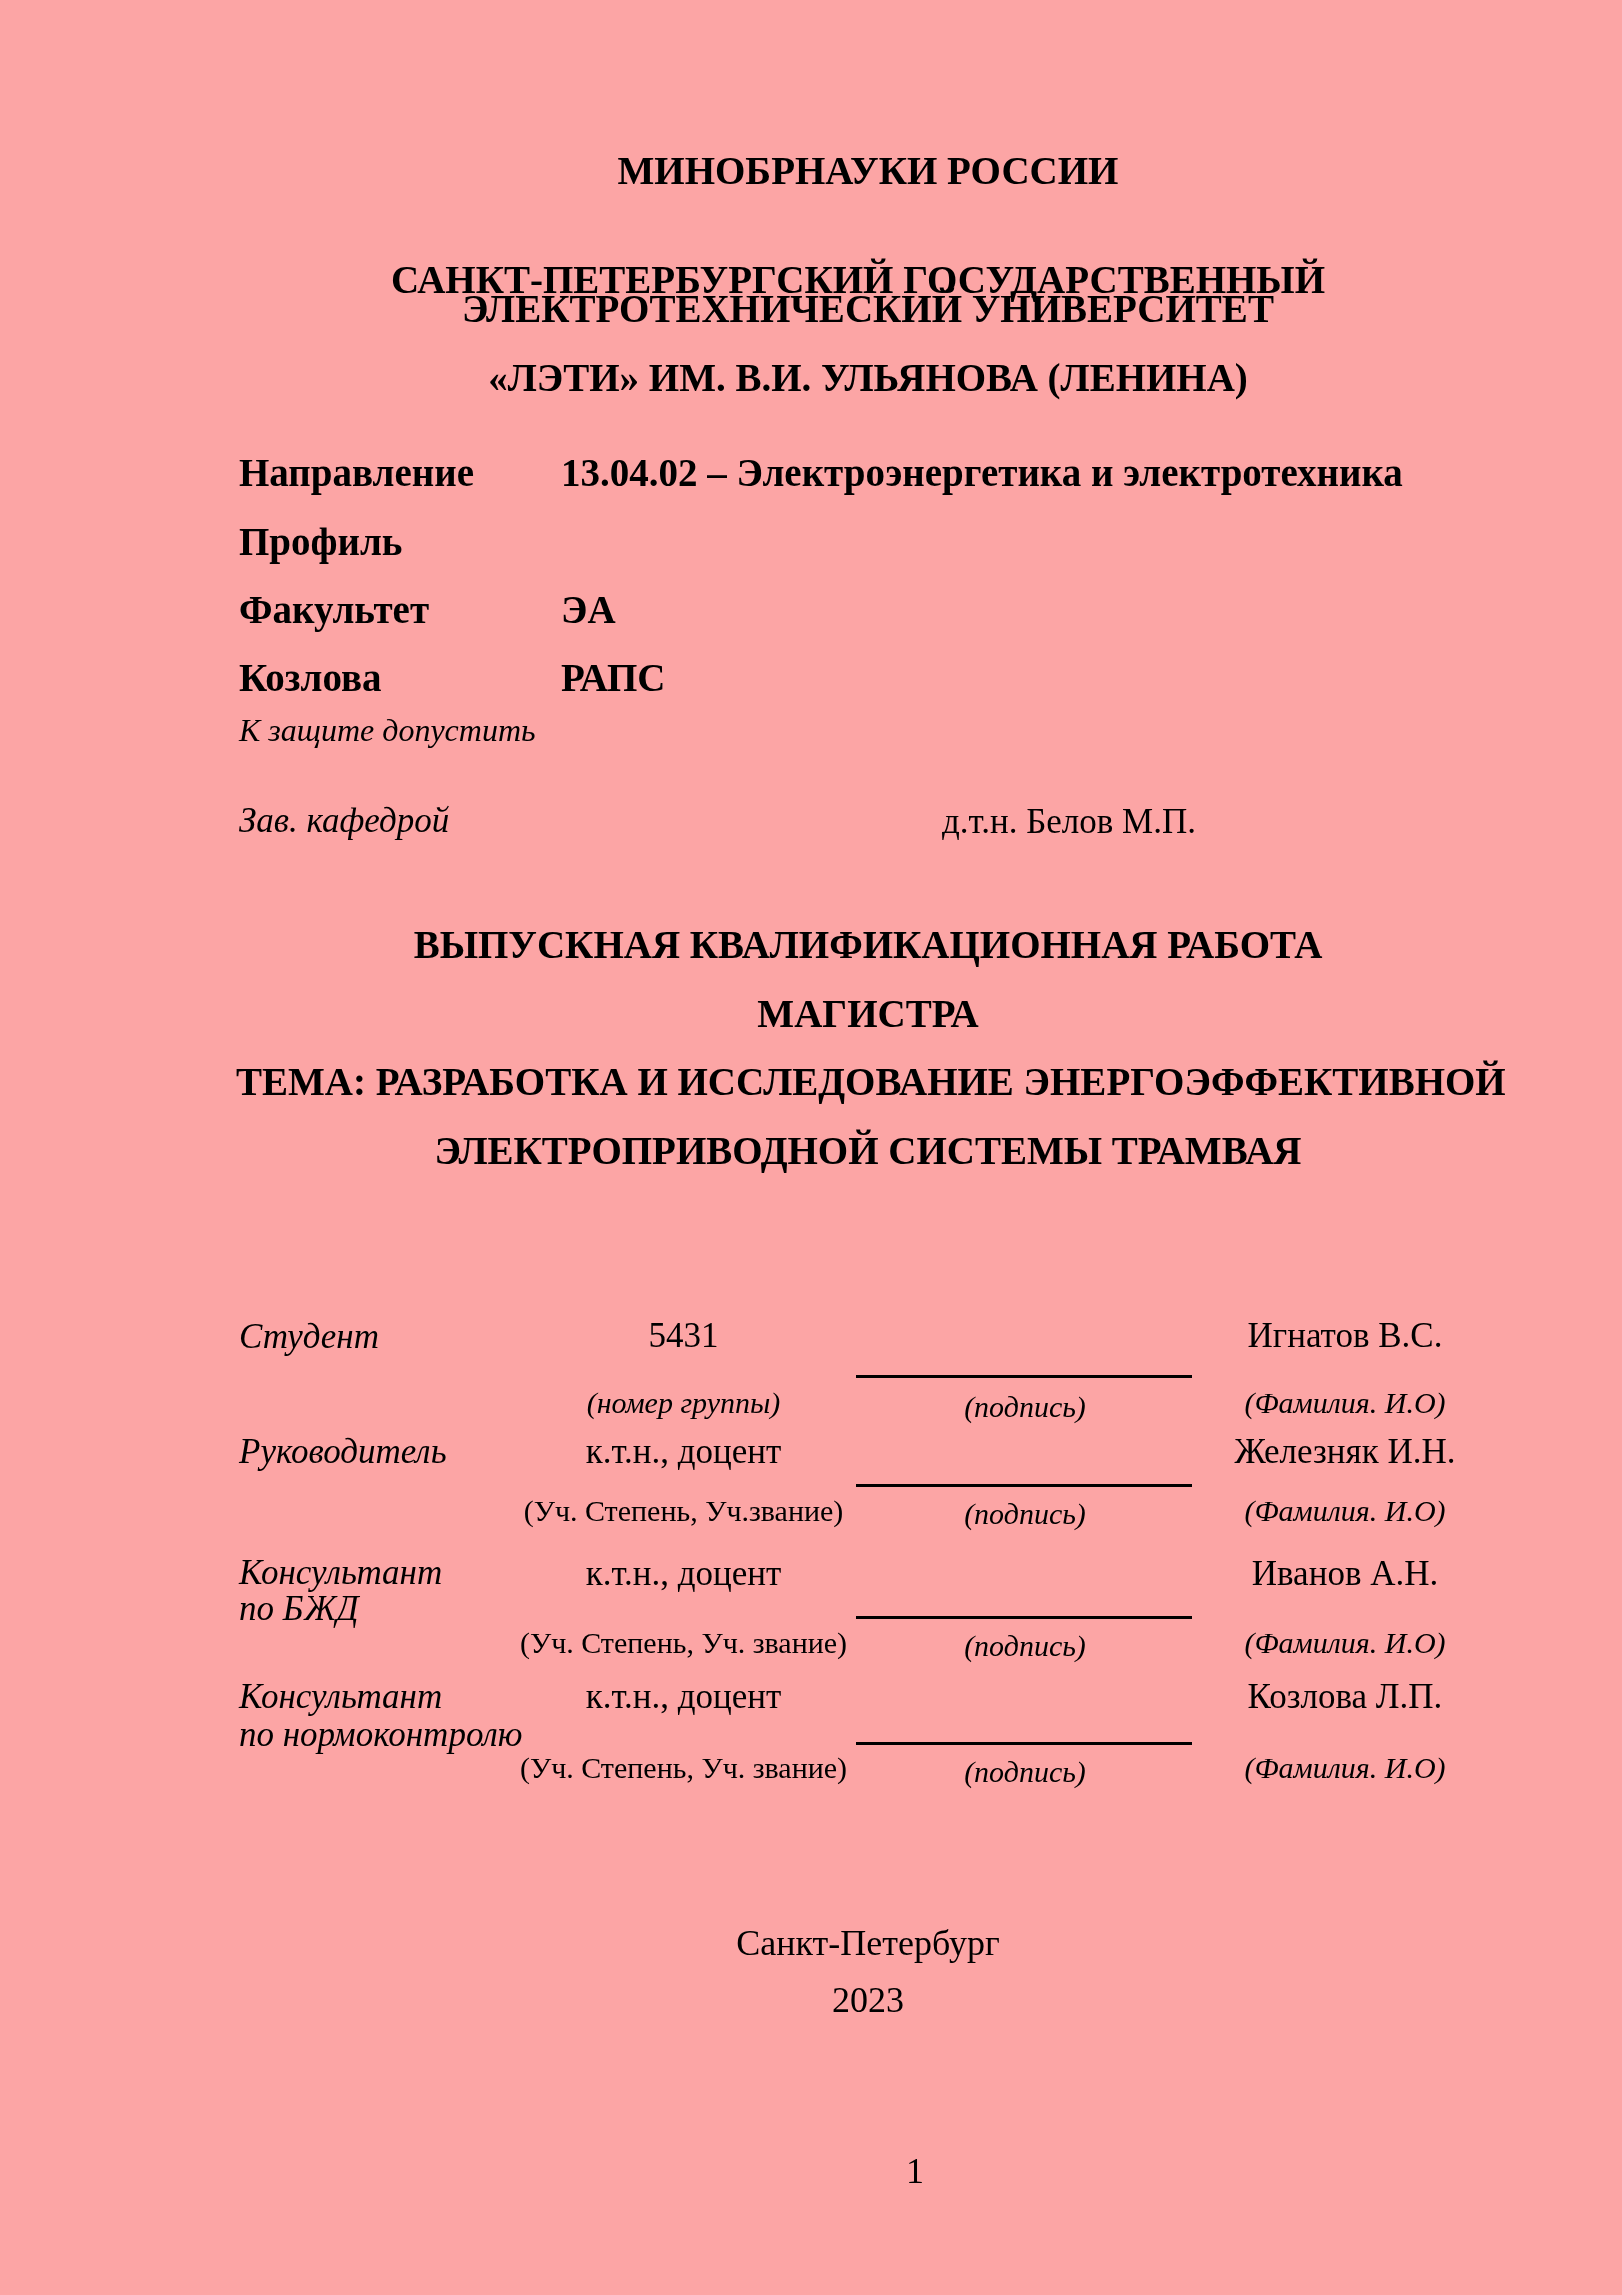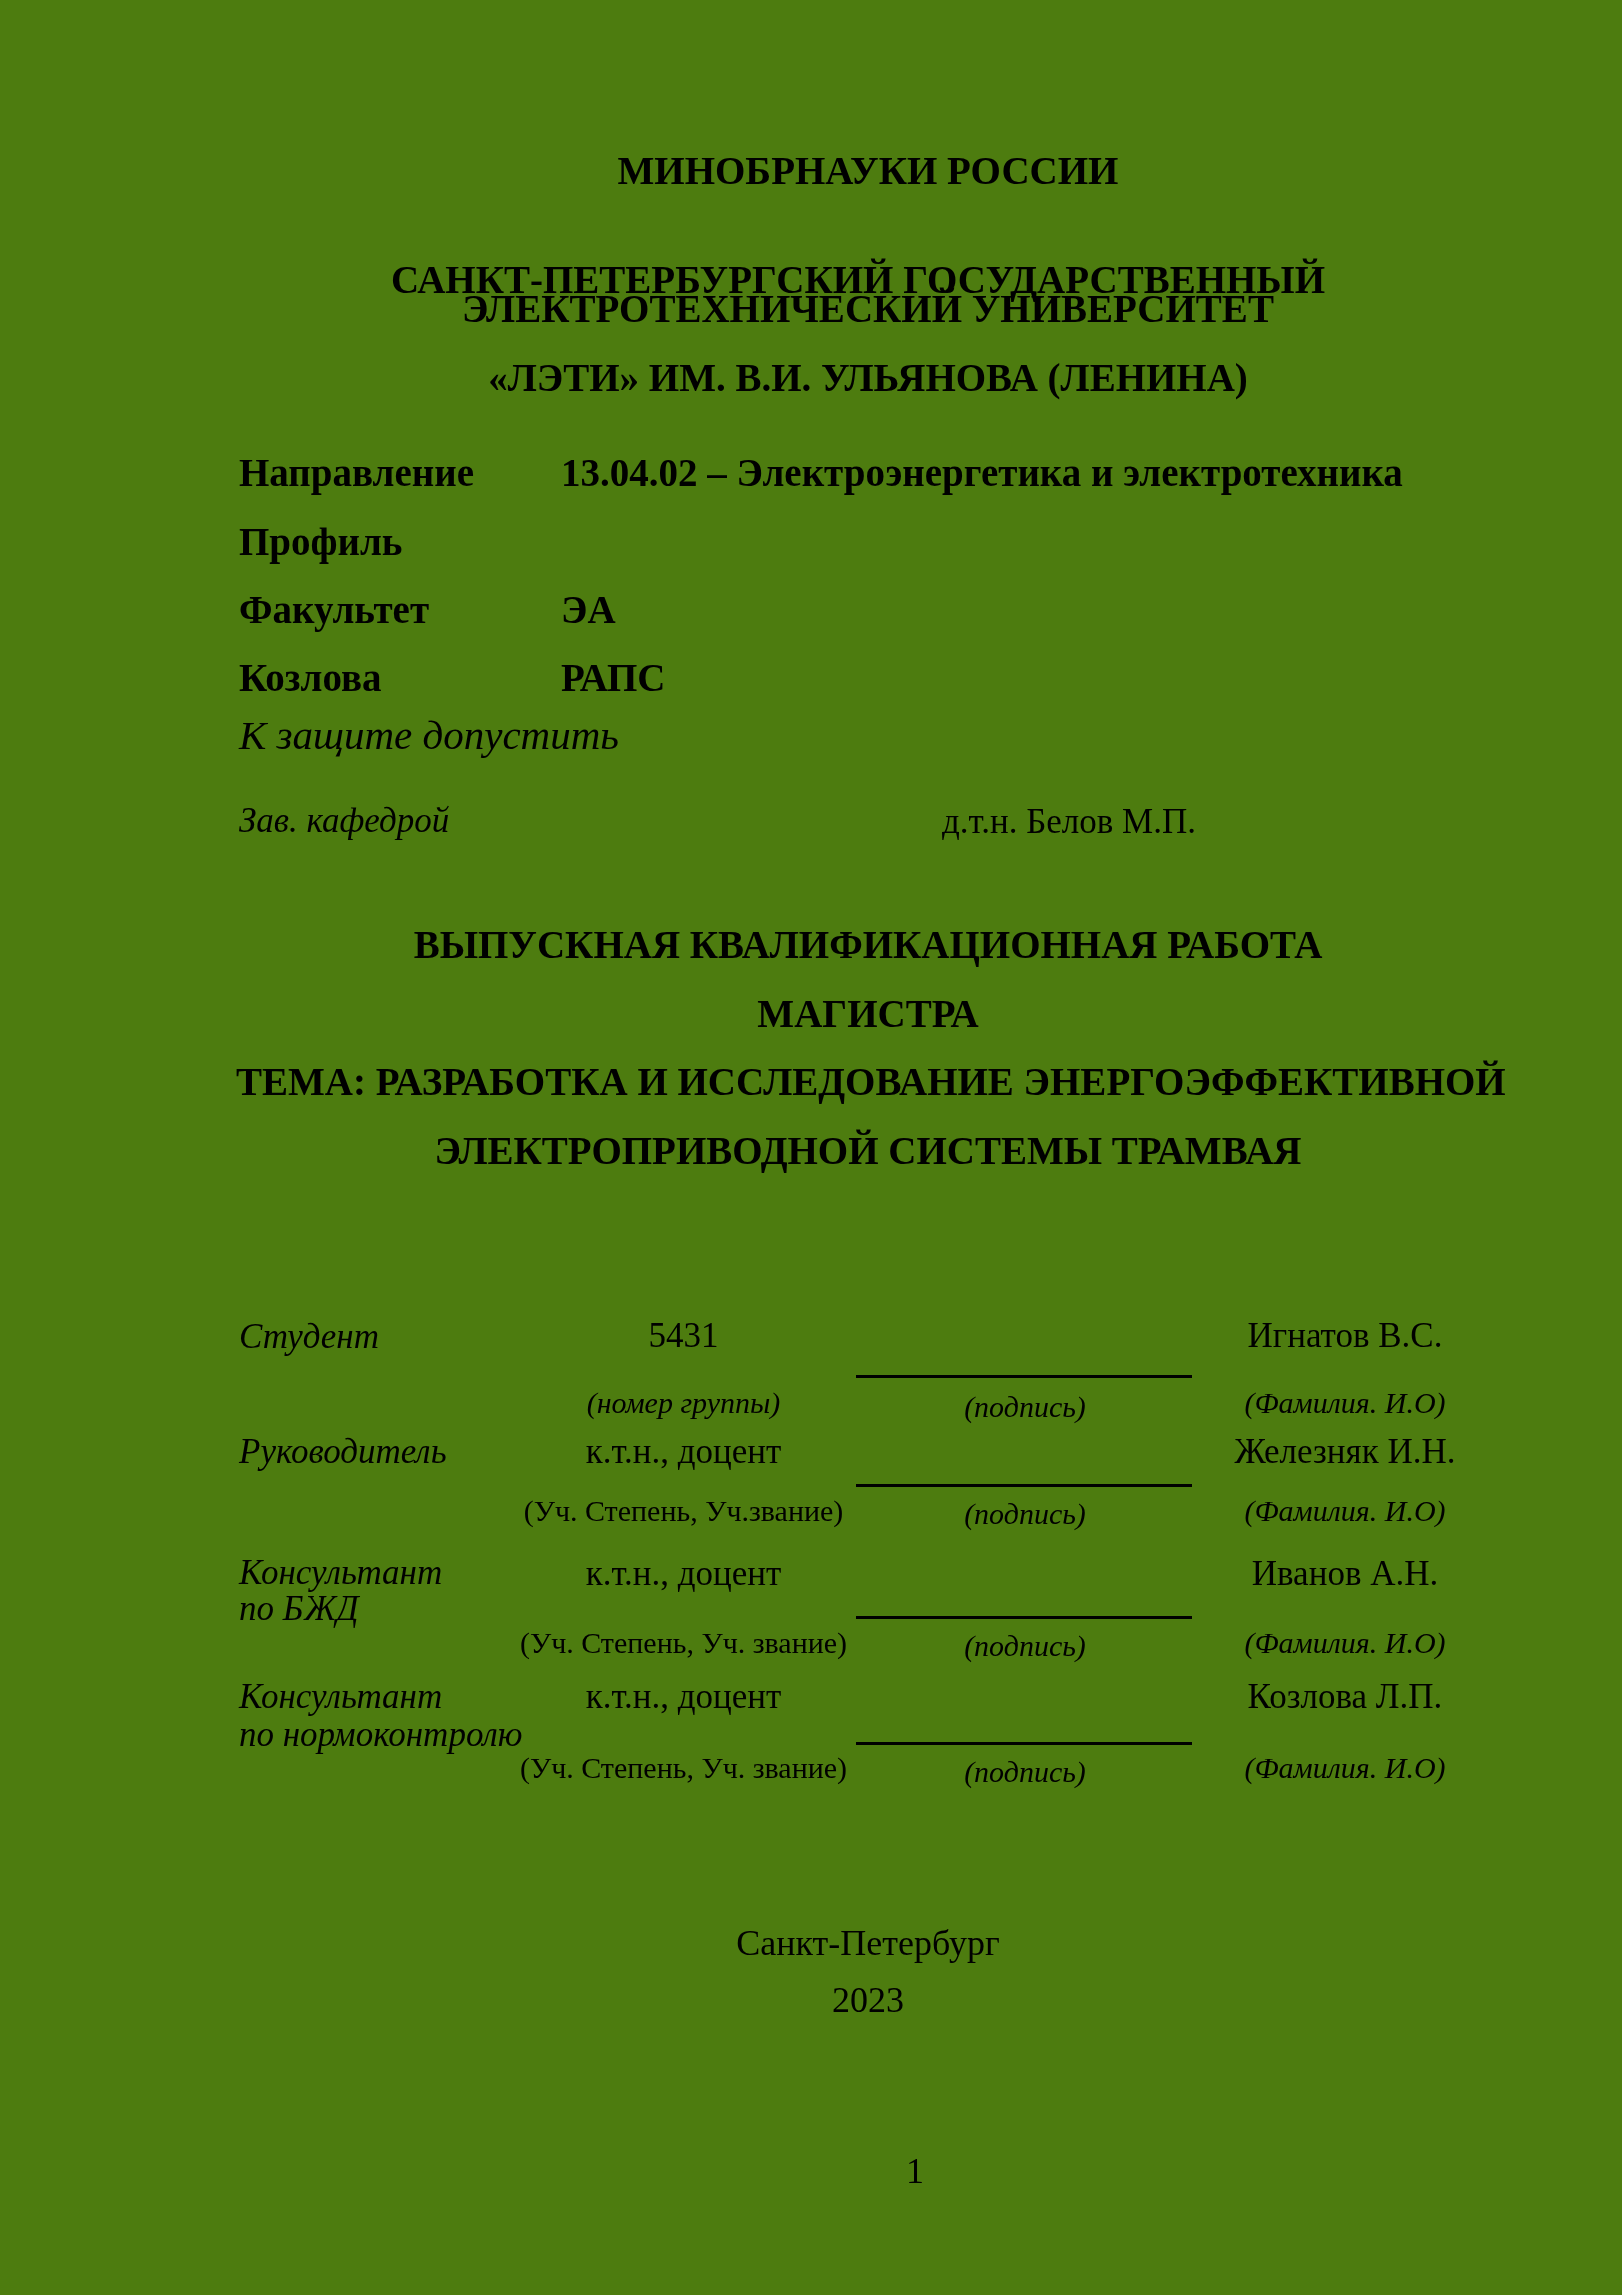--- a/index.html
+++ b/index.html
@@ -1,19 +1,19 @@
 <!DOCTYPE html>
 <html style="font-size:12.6px"><head>
 <meta charset="utf-8">
 <style>
   html,body{margin:0;padding:0;background:#ffffff;}
   .page{
     position:relative;
     width:1623px;height:2295px;
-    background:#4d7c0f;color:#000000;
+    background:#fca5a5;color:#000000;
     font-family:"Liberation Serif","DejaVu Serif",serif;
     overflow:hidden;
   }
   .t{position:absolute;white-space:nowrap;line-height:1.12;}
   .b{font-weight:bold;}
   .i{font-style:italic;}
   .c{text-align:center;}
   .r{text-align:left;}
   .fz-main{font-size:39px;}
   .fz-tbl{font-size:35px;}
@@ -36,21 +36,21 @@
 
   <div class="t b fz-main" style="left:239px;top:520px;">Профиль</div>
   <div class="t b fz-main" style="left:561px;top:520px;"></div>
 
   <div class="t b fz-main" style="left:239px;top:588px;">Факультет</div>
   <div class="t b fz-main" style="left:561px;top:588px;">ЭА</div>
 
   <div class="t b fz-main" style="left:239px;top:656px;">Козлова</div>
   <div class="t b fz-main" style="left:561px;top:656px;">РАПС</div>
 
-  <div class="t i" style="left:239px;top:713px;font-size:41px;">К защите допустить</div>
+  <div class="t i" style="left:239px;top:713px;font-size:32px;">К защите допустить</div>
 
   <div class="t i" style="left:239px;top:801px;font-size:35px;">Зав. кафедрой</div>
   <div class="t r" style="left:942px;top:802px;width:526px;font-size:35px;">д.т.н. Белов М.П.</div>
 
   <div class="t b c fz-main" style="left:236px;top:923px;width:1264px;">ВЫПУСКНАЯ КВАЛИФИКАЦИОННАЯ РАБОТА</div>
   <div class="t b c fz-main" style="left:236px;top:992px;width:1264px;">МАГИСТРА</div>
 
   <div class="t b c fz-main" style="left:236px;top:1060px;width:1264px;">ТЕМА: РАЗРАБОТКА И ИССЛЕДОВАНИЕ ЭНЕРГОЭФФЕКТИВНОЙ</div>
   <div class="t b c fz-main" style="left:236px;top:1129px;width:1264px;">ЭЛЕКТРОПРИВОДНОЙ СИСТЕМЫ ТРАМВАЯ</div>
 

